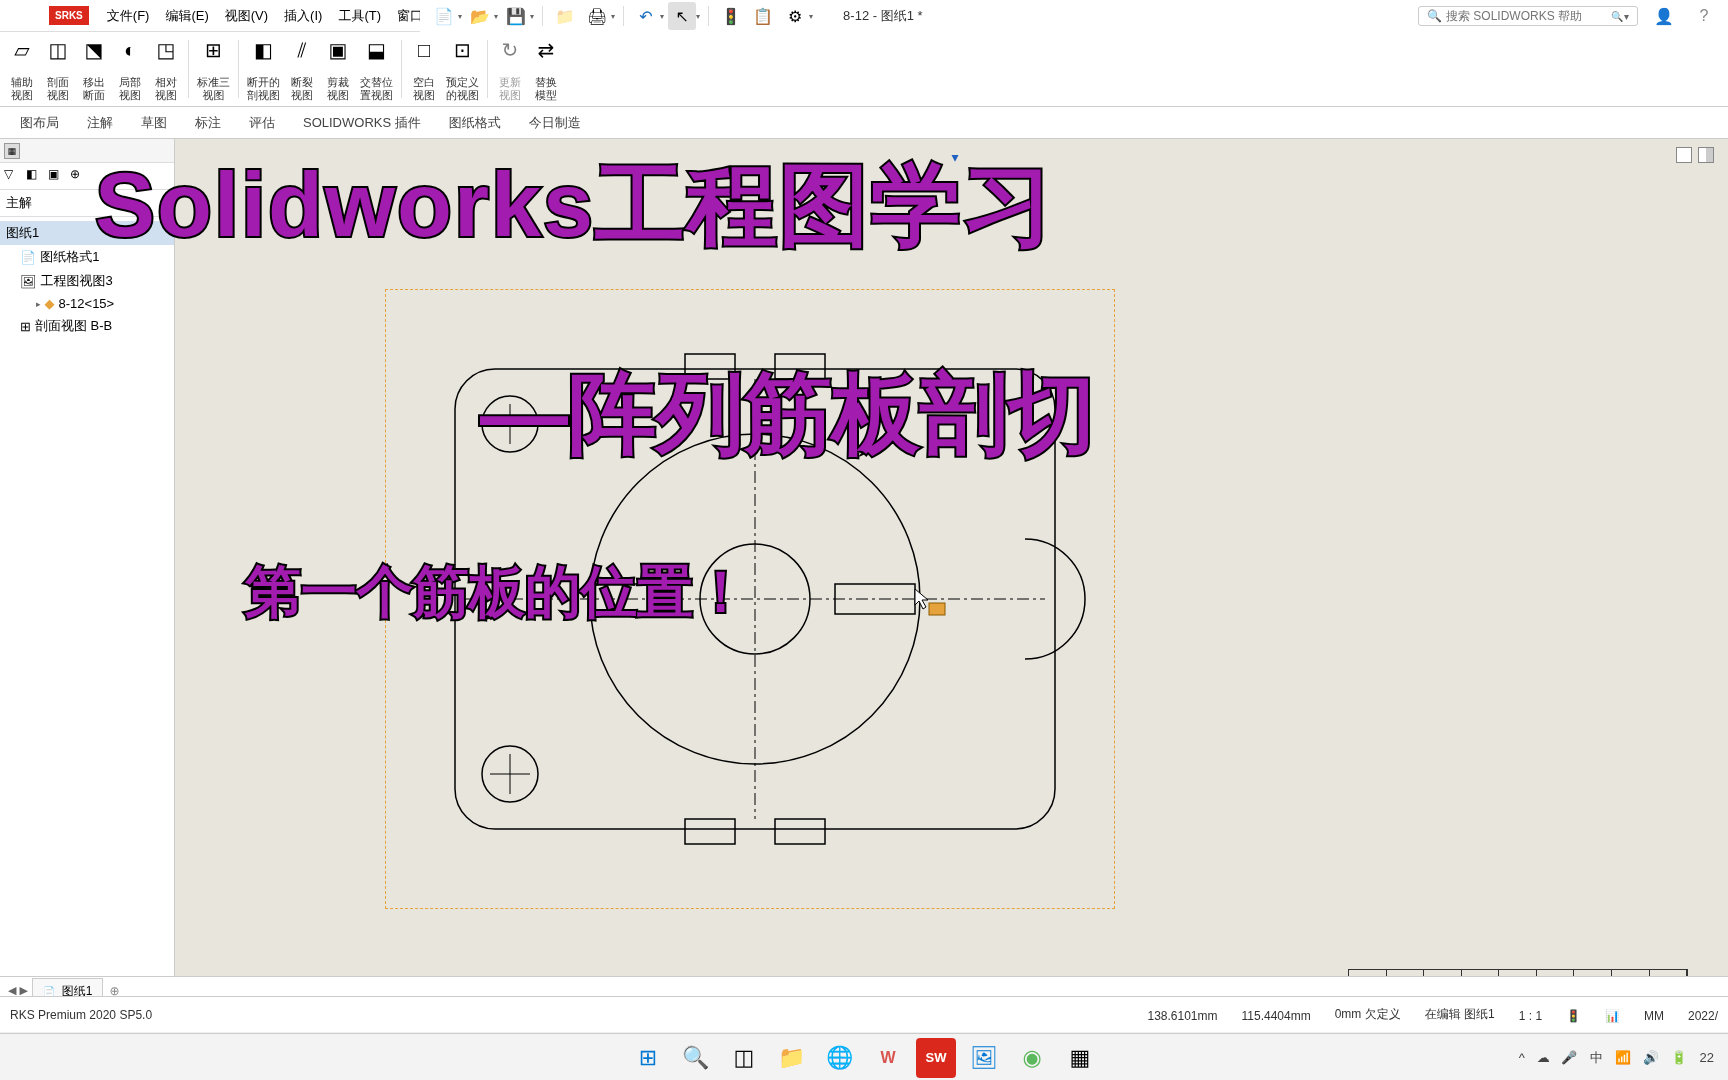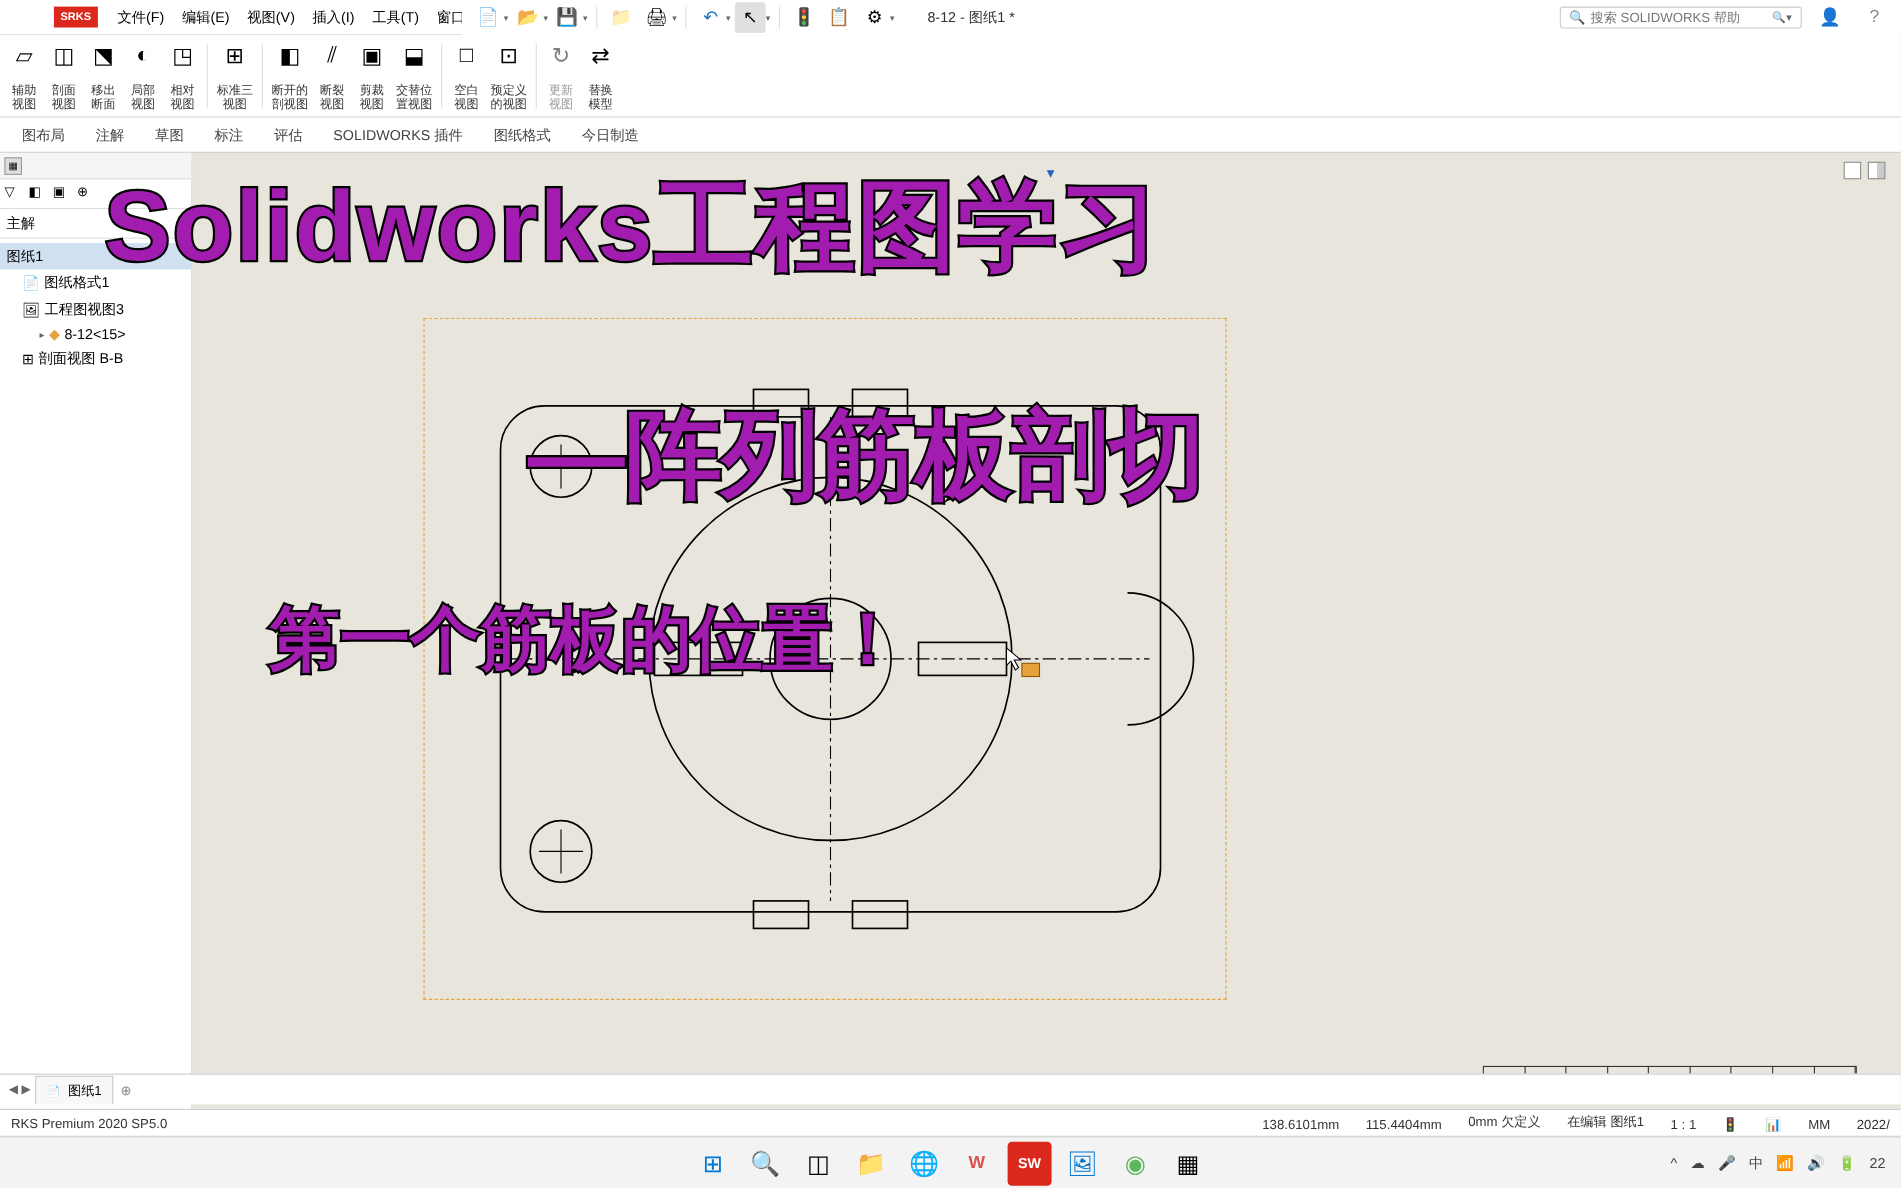--- a/index.html
+++ b/index.html
@@ -44,26 +44,26 @@
     .origin-marker { position: absolute; left: 50%; top: 10px; color: #2060c0; font-size: 14px; }
     .drawing-frame { position: absolute; left: 210px; top: 150px; width: 730px; height: 620px; border: 1px dashed #e6a23c; }
     .ruler-strip { position: absolute; bottom: 20px; right: 40px; width: 340px; height: 30px; border: 1px solid #333; background: #e7e5dc; display: flex; }
     .ruler-cell { flex: 1; border-right: 1px solid #333; }
     .viewport-icons { position: absolute; top: 8px; right: 14px; display: flex; gap: 6px; }
     .viewport-icon { width: 16px; height: 16px; border: 1px solid #888; background: #fff; cursor: pointer; }
     
     .overlay-text { position: absolute; font-family: "Microsoft YaHei", sans-serif; font-weight: 900; color: #a21caf; -webkit-text-stroke: 4px #000; paint-order: stroke fill; white-space: nowrap; }
     .ov1 { left: 95px; top: 145px; font-size: 90px; letter-spacing: 2px; }
     .ov2 { left: 480px; top: 355px; font-size: 88px; }
-    .ov3 { left: 245px; top: 538px; font-size: 64px; }
+    .ov3 { left: 245px; top: 555px; font-size: 56px; }
     
     .bottom-tab { position: absolute; left: 0; bottom: 30px; height: 28px; background: #fff; display: flex; align-items: center; padding: 0 8px; width: 100%; border-top: 1px solid #ccc; }
     .sheet-tab { font-size: 12px; padding: 4px 10px; background: #f8f8f8; border: 1px solid #ccc; border-bottom: none; cursor: pointer; }
     
-    .statusbar { position: absolute; left: 0; bottom: 0; right: 0; height: 24px; background: #fff; display: flex; align-items: center; padding: 0 10px; font-size: 12px; border-top: 1px solid #ccc; color: #333; }
+    .statusbar { position: absolute; left: 0; bottom: 0; right: 0; height: 36px; background: #fff; display: flex; align-items: center; padding: 0 10px; font-size: 12px; border-top: 1px solid #ccc; color: #333; }
     .status-left { }
     .status-right { margin-left: auto; display: flex; gap: 24px; align-items: flex-end; }
     
     .taskbar { position: absolute; left: 0; bottom: -1px; right: 0; height: 48px; background: #f3f3f3; display: flex; align-items: center; justify-content: center; border-top: 1px solid #ccc; }
     .taskbar-center { display: flex; gap: 8px; }
     .task-icon { width: 40px; height: 40px; display: flex; align-items: center; justify-content: center; font-size: 22px; border-radius: 4px; cursor: pointer; }
     .taskbar-tray { position: absolute; right: 14px; display: flex; gap: 12px; align-items: center; font-size: 13px; color: #444; }
     
     .svg-drawing { position: absolute; left: 240px; top: 180px; }
   </style>

